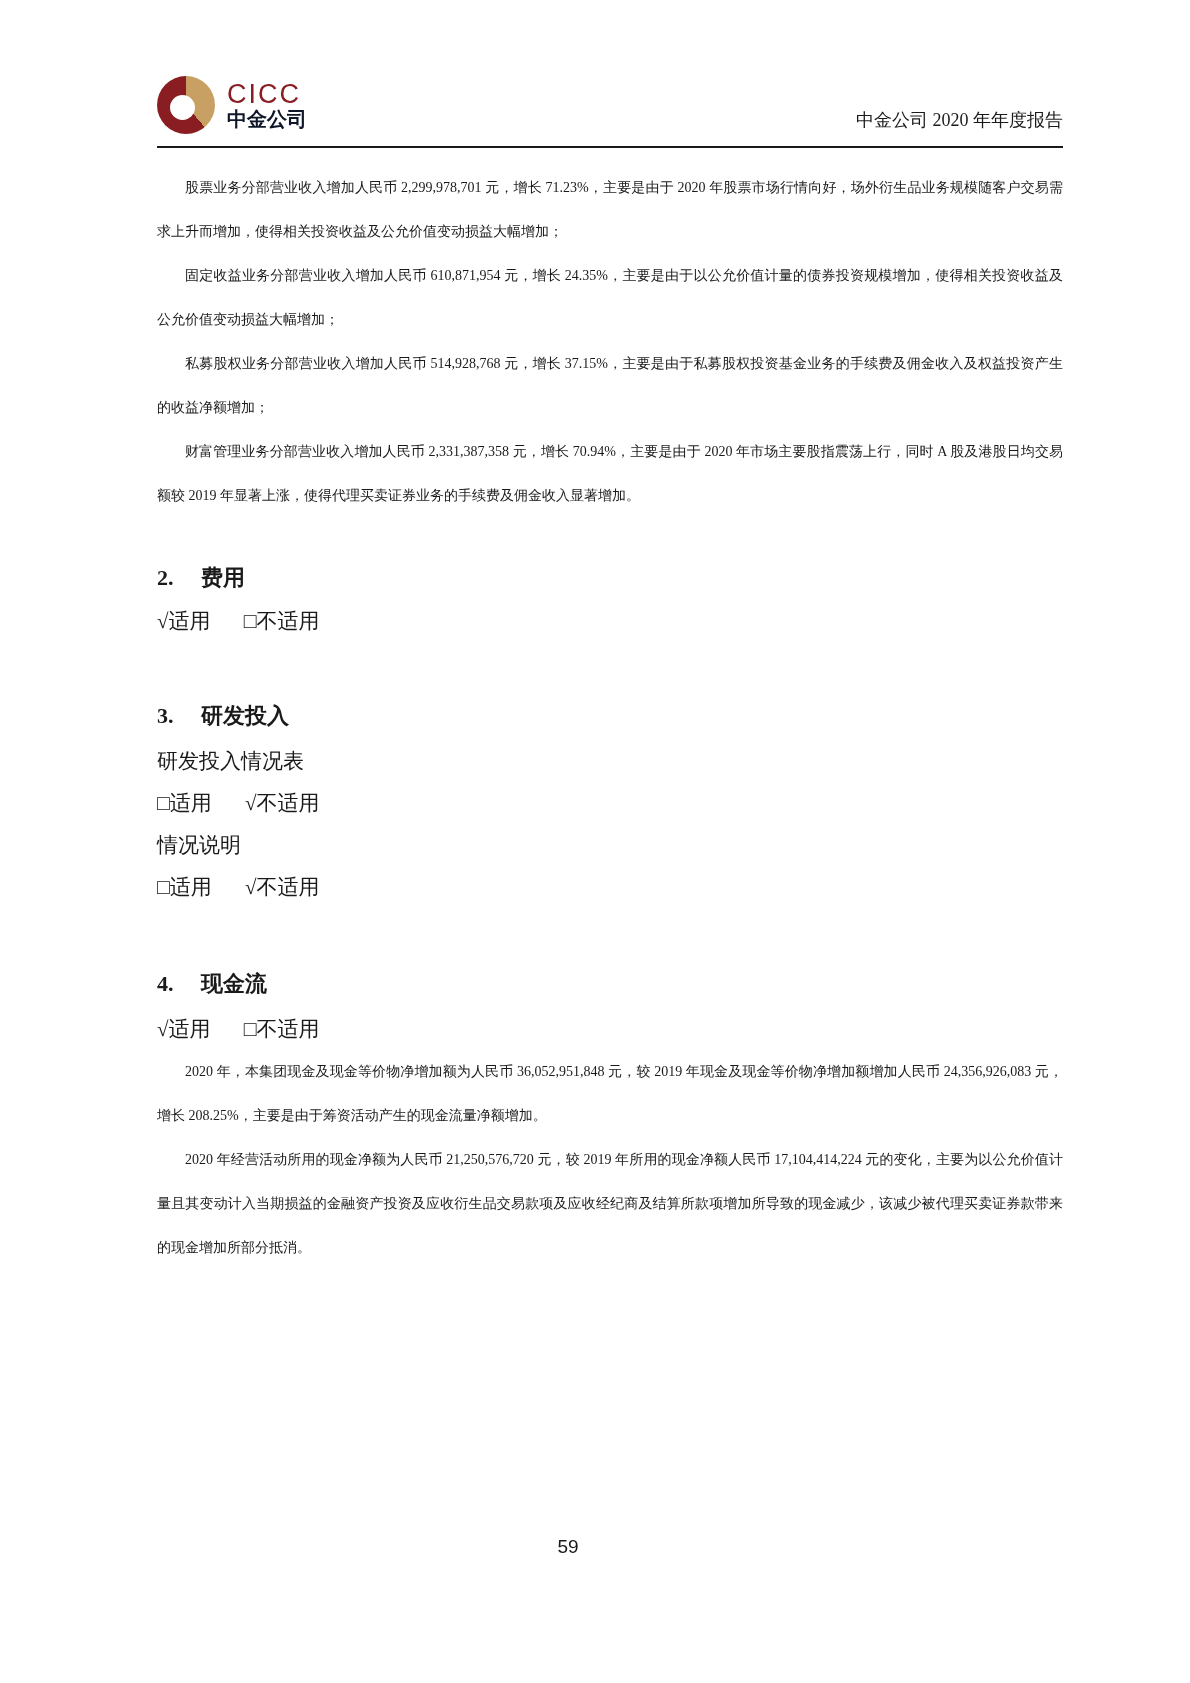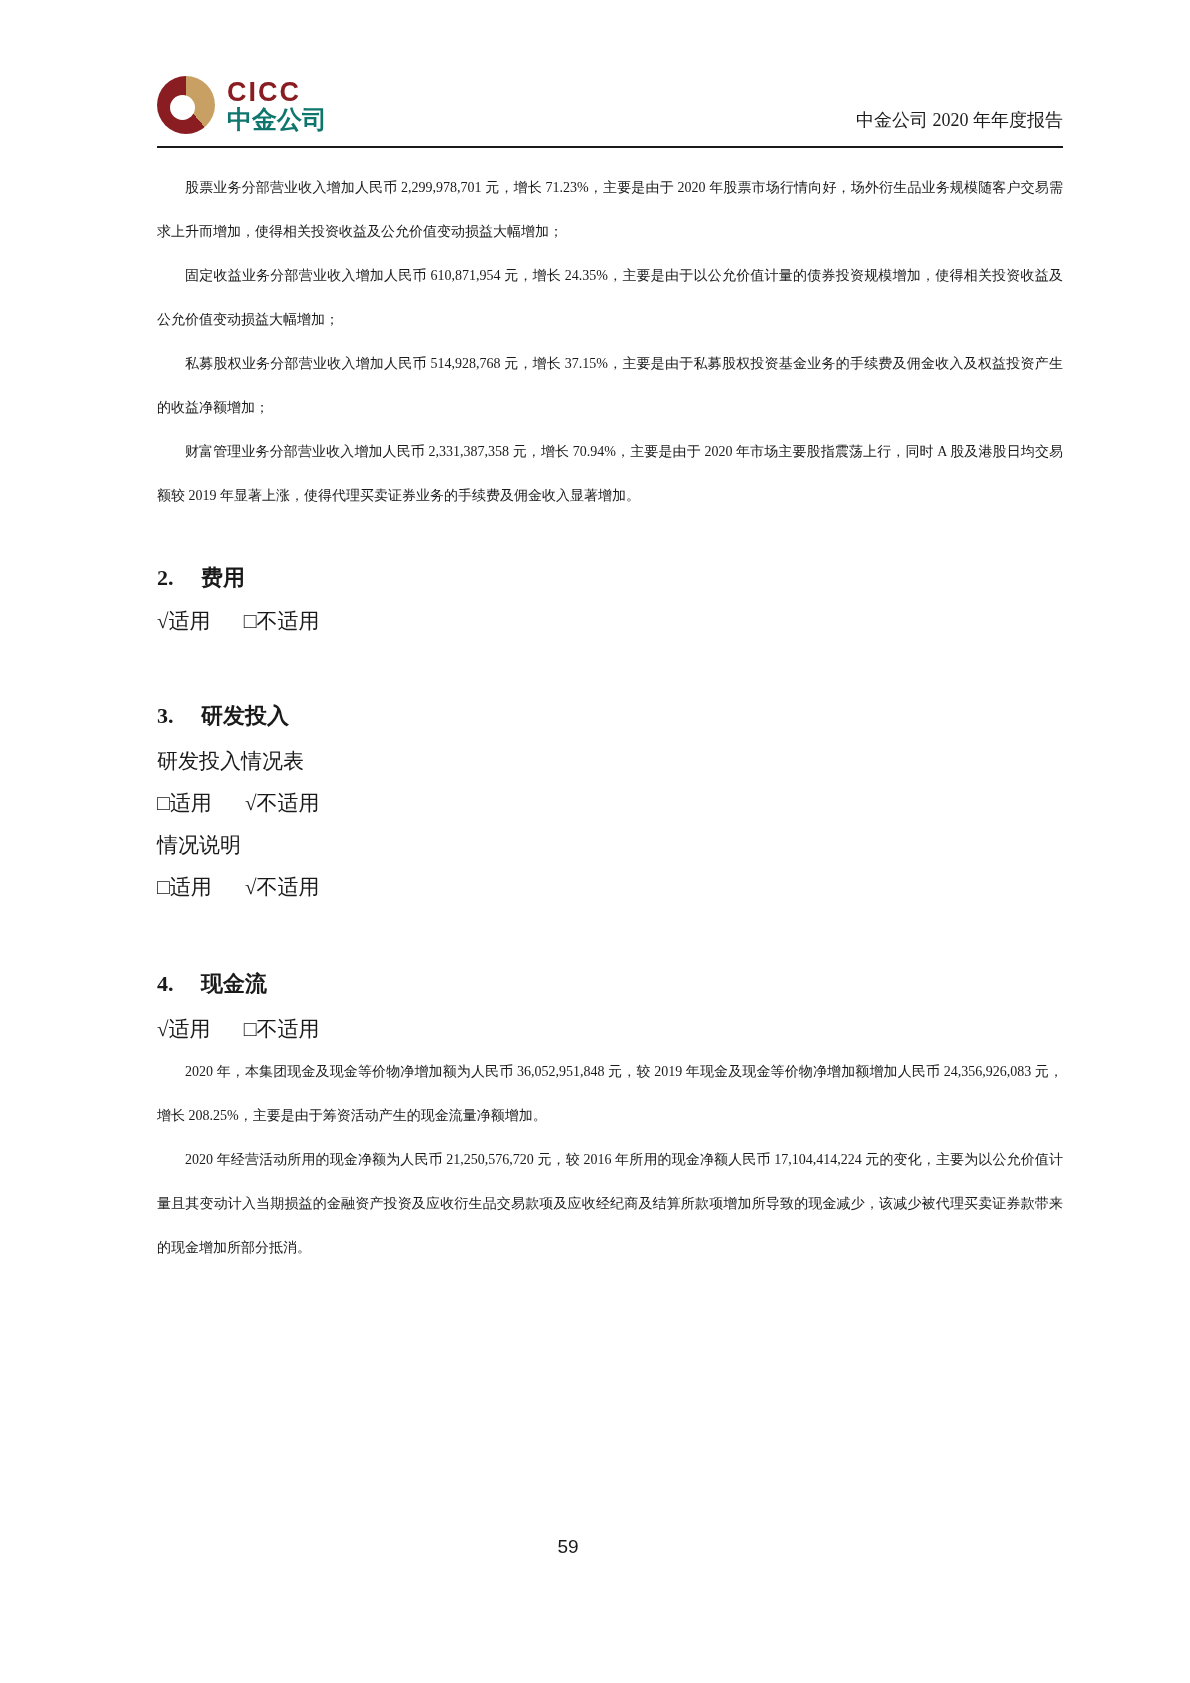--- a/index.html
+++ b/index.html
@@ -40,30 +40,30 @@
     content: "";
     position: absolute;
     width: 25px; height: 25px;
     border-radius: 50%;
     background: #ffffff;
     left: 13px; top: 19px;
   }
   .logo-wordmark { display: flex; flex-direction: column; line-height: 1.05; }
   .logo-en {
     font-family: "Liberation Sans", sans-serif;
-    font-weight: bold;
+    font-weight: normal;
     font-size: 27px;
     letter-spacing: 2px;
     color: #8a1d22;
   }
   .logo-cn {
     font-family: "Liberation Sans", sans-serif;
     font-weight: bold;
-    font-size: 25px;
-    color: #0f766e;
+    font-size: 20px;
+    color: #0f172a;
   }
   .report-title {
     font-size: 18px;
     color: #1a1a1a;
     padding-bottom: 2px;
   }
 
   
   .content { margin-top: 18px; }
   .para {
@@ -162,19 +162,19 @@
     <div class="section section-4">
       <div class="section-heading">
         <span class="section-number">4.</span>
         <span>现金流</span>
       </div>
       <div class="applicability">
         <span class="opt">√适用</span>
         <span class="opt">□不适用</span>
       </div>
       <p class="para">2020 年，本集团现金及现金等价物净增加额为人民币 36,052,951,848 元，较 2019 年现金及现金等价物净增加额增加人民币 24,356,926,083 元，增长 208.25%，主要是由于筹资活动产生的现金流量净额增加。</p>
-      <p class="para">2020 年经营活动所用的现金净额为人民币 21,250,576,720 元，较 2016 年所用的现金净额人民币 17,104,414,224 元的变化，主要为以公允价值计量且其变动计入当期损益的金融资产投资及应收衍生品交易款项及应收经纪商及结算所款项增加所导致的现金减少，该减少被代理买卖证券款带来的现金增加所部分抵消。</p>
+      <p class="para">2020 年经营活动所用的现金净额为人民币 21,250,576,720 元，较 2019 年所用的现金净额人民币 17,104,414,224 元的变化，主要为以公允价值计量且其变动计入当期损益的金融资产投资及应收衍生品交易款项及应收经纪商及结算所款项增加所导致的现金减少，该减少被代理买卖证券款带来的现金增加所部分抵消。</p>
     </div>
 
   </div>
 </div>
 
 <div class="footer">59</div>
 
 </body></html>

